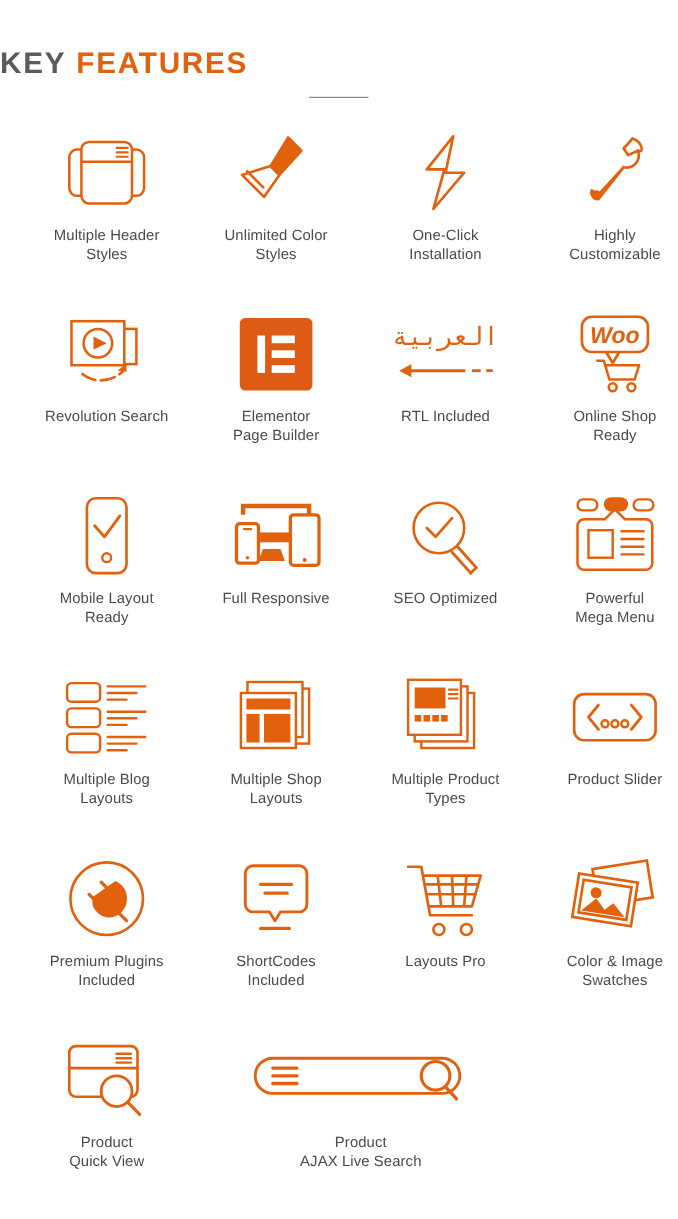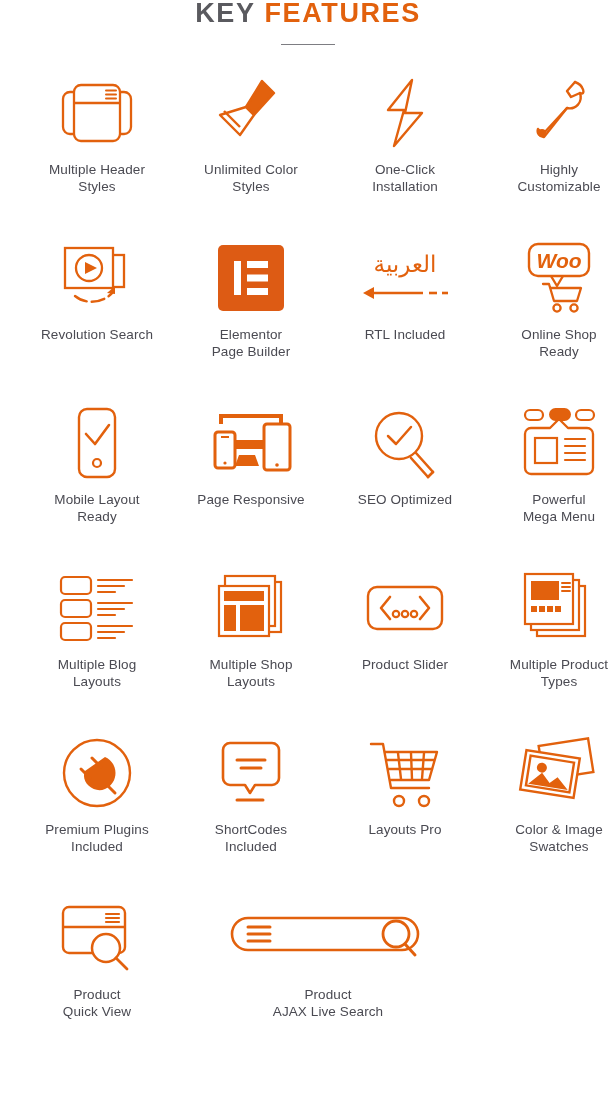--- a/index.html
+++ b/index.html
@@ -4,21 +4,21 @@
 <style>
   html,body{margin:0;padding:0;}
   body{
     width:616px;height:1108px;background:#ffffff;
     font-family:"Liberation Sans","DejaVu Sans",sans-serif;
     color:#4a4a52;overflow:hidden;
   }
   .page{position:relative;width:616px;height:1108px;}
 
   
-  .header{text-align:center;}
+  .header{text-align:left;padding-top:44px;}
   .title{font-size:27px;letter-spacing:1.6px;font-weight:bold;line-height:1;}
   .title .k{color:#5a5a5f;}
   .title .f{color:#e2610d;margin-left:9px;}
   .rule{width:54px;height:0;border-top:1.6px solid #7d7d82;margin:17px auto 0;}
 
   
   .grid{
     margin-top:22px;
     display:grid;
     grid-template-columns:repeat(4,1fr);
@@ -31,21 +31,21 @@
   }
   .cell.wide{grid-column:span 2;}
   .icon{
     height:92px;display:flex;align-items:center;justify-content:center;
   }
   .label{
     margin-top:2px;
     font-size:13.5px;line-height:17px;text-align:center;color:#4a4a52;
     letter-spacing:.1px;
   }
-  .arabic{font-family:Liberation Serif, serif;font-size:23px;color:#e2610d;line-height:1;}
+  .arabic{font-family:Liberation Mono, monospace;font-size:23px;color:#e2610d;line-height:1;}
   svg{display:block;overflow:visible;}
 </style>
 </head>
 <body>
 
 <div class="page">
 
   <div class="header">
     <div class="title">
       <span class="k">KEY</span><span class="f">FEATURES</span>
@@ -188,21 +188,21 @@
           <path d="M12 16 L12 8 L72 8 L72 16" fill="none" stroke="#e2610d" stroke-width="4"></path>
           <rect x="18" y="32" width="40" height="9" fill="#e2610d"></rect>
           <path d="M30 47 L46 47 L50 58 L26 58 Z" fill="#e2610d"></path>
           <rect x="6" y="24" width="20" height="36" rx="3" fill="#fff" stroke="#e2610d" stroke-width="3"></rect>
           <rect x="55" y="16" width="26" height="46" rx="3" fill="#fff" stroke="#e2610d" stroke-width="3"></rect>
           <circle cx="16" cy="55" r="1.6" fill="#e2610d"></circle>
           <circle cx="68" cy="57" r="1.8" fill="#e2610d"></circle>
           <rect x="12" y="28" width="8" height="2" fill="#e2610d"></rect>
         </svg>
       </div>
-      <div class="label">Page Responsive</div>
+      <div class="label">Full Responsive</div>
     </div>
 
     <div class="cell">
       <div class="icon">
         <svg width="72" height="72" viewBox="0 0 72 72">
           <circle cx="30" cy="29" r="23" fill="none" stroke="#e2610d" stroke-width="2.4"></circle>
           <path d="M19 29 L27 37 L42 20" fill="none" stroke="#e2610d" stroke-width="2.5" stroke-linecap="round" stroke-linejoin="round"></path>
           <line x1="47" y1="46" x2="64" y2="65" stroke="#e2610d" stroke-width="2.6" stroke-linecap="round"></line>
           <line x1="42" y1="51" x2="59" y2="70" stroke="#e2610d" stroke-width="2.6" stroke-linecap="round"></line>
           <line x1="59" y1="70" x2="64" y2="65" stroke="#e2610d" stroke-width="2.6" stroke-linecap="round"></line>
@@ -265,57 +265,57 @@
           <rect x="9" y="19" width="40" height="10" fill="#e2610d"></rect>
           <rect x="9" y="33" width="12" height="26" fill="#e2610d"></rect>
           <rect x="25" y="33" width="24" height="26" fill="#e2610d"></rect>
         </svg>
       </div>
       <div class="label">Multiple Shop<br>Layouts</div>
     </div>
 
     <div class="cell">
       <div class="icon">
+        <svg width="72" height="72" viewBox="0 0 72 72">
+          <g fill="#fff" stroke="#e2610d" stroke-width="2.2">
+            <rect x="14" y="14" width="48" height="50"></rect>
+            <rect x="8" y="8" width="48" height="50"></rect>
+            <rect x="2" y="2" width="48" height="50"></rect>
+          </g>
+          <rect x="8" y="9" width="28" height="19" fill="#e2610d"></rect>
+          <g stroke="#e2610d" stroke-width="2" stroke-linecap="round">
+            <line x1="39" y1="11" x2="47" y2="11"></line>
+            <line x1="39" y1="15" x2="47" y2="15"></line>
+            <line x1="39" y1="19" x2="47" y2="19"></line>
+          </g>
+          <g fill="#e2610d">
+            <rect x="8" y="34" width="6" height="6"></rect>
+            <rect x="16" y="34" width="6" height="6"></rect>
+            <rect x="24" y="34" width="6" height="6"></rect>
+            <rect x="32" y="34" width="6" height="6"></rect>
+          </g>
+        </svg>
+      </div>
+      <div class="label">Multiple Product<br>Types</div>
+    </div>
+
+    <div class="cell">
+      <div class="icon">
         <svg width="78" height="50" viewBox="0 0 78 50">
           <rect x="2" y="4" width="74" height="42" rx="9" fill="none" stroke="#e2610d" stroke-width="2.4"></rect>
           <path d="M24 14 L15 25 L24 36" fill="none" stroke="#e2610d" stroke-width="2.6" stroke-linecap="round" stroke-linejoin="round"></path>
           <path d="M54 14 L63 25 L54 36" fill="none" stroke="#e2610d" stroke-width="2.6" stroke-linecap="round" stroke-linejoin="round"></path>
           <g fill="none" stroke="#e2610d" stroke-width="2.2">
             <circle cx="30" cy="31" r="3.2"></circle>
             <circle cx="39" cy="31" r="3.2"></circle>
             <circle cx="48" cy="31" r="3.2"></circle>
           </g>
         </svg>
       </div>
       <div class="label">Product Slider</div>
-    </div>
-
-    <div class="cell">
-      <div class="icon">
-        <svg width="72" height="72" viewBox="0 0 72 72">
-          <g fill="#fff" stroke="#e2610d" stroke-width="2.2">
-            <rect x="14" y="14" width="48" height="50"></rect>
-            <rect x="8" y="8" width="48" height="50"></rect>
-            <rect x="2" y="2" width="48" height="50"></rect>
-          </g>
-          <rect x="8" y="9" width="28" height="19" fill="#e2610d"></rect>
-          <g stroke="#e2610d" stroke-width="2" stroke-linecap="round">
-            <line x1="39" y1="11" x2="47" y2="11"></line>
-            <line x1="39" y1="15" x2="47" y2="15"></line>
-            <line x1="39" y1="19" x2="47" y2="19"></line>
-          </g>
-          <g fill="#e2610d">
-            <rect x="8" y="34" width="6" height="6"></rect>
-            <rect x="16" y="34" width="6" height="6"></rect>
-            <rect x="24" y="34" width="6" height="6"></rect>
-            <rect x="32" y="34" width="6" height="6"></rect>
-          </g>
-        </svg>
-      </div>
-      <div class="label">Multiple Product<br>Types</div>
     </div>
 
     <div class="cell">
       <div class="icon">
         <svg width="72" height="72" viewBox="0 0 72 72">
           <circle cx="36" cy="36" r="33" fill="none" stroke="#e2610d" stroke-width="2.4"></circle>
           <path d="M44 20 C58 26 58 46 44 52 C33 57 19 45 24 34 Z" fill="#e2610d"></path>
           <g stroke="#e2610d" stroke-width="3" stroke-linecap="round">
             <line x1="31" y1="21" x2="40" y2="30"></line>
             <line x1="20" y1="32" x2="29" y2="41"></line>

